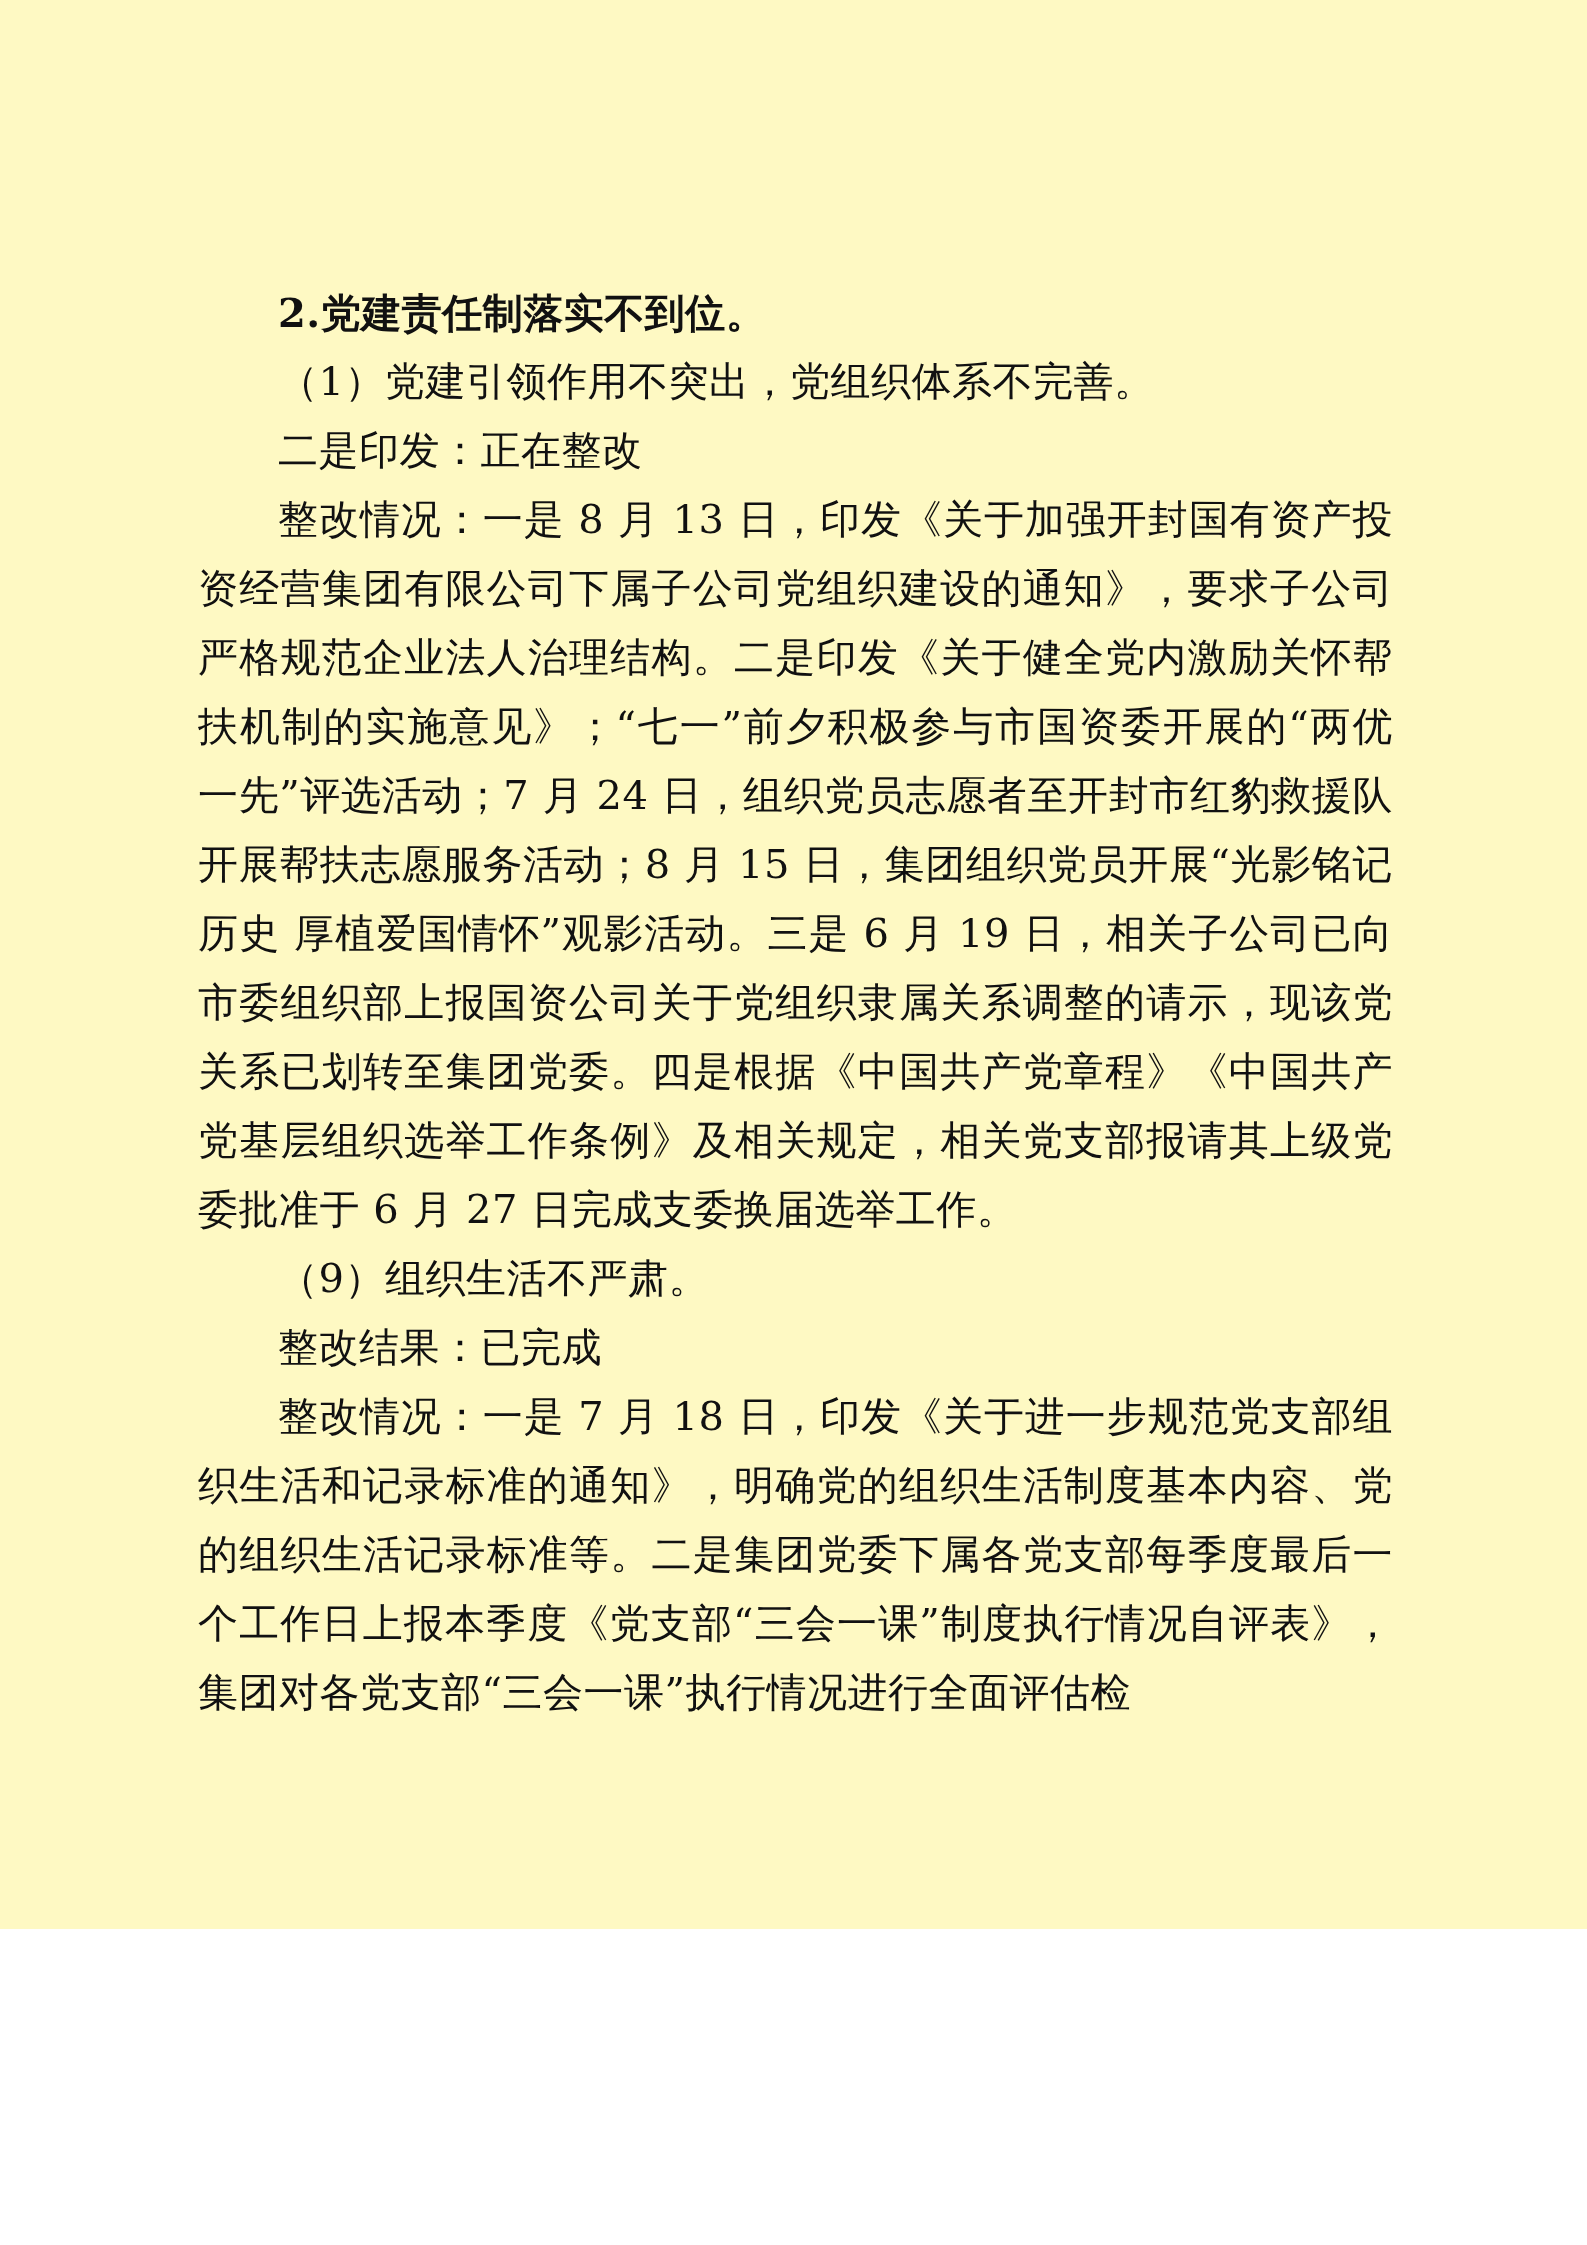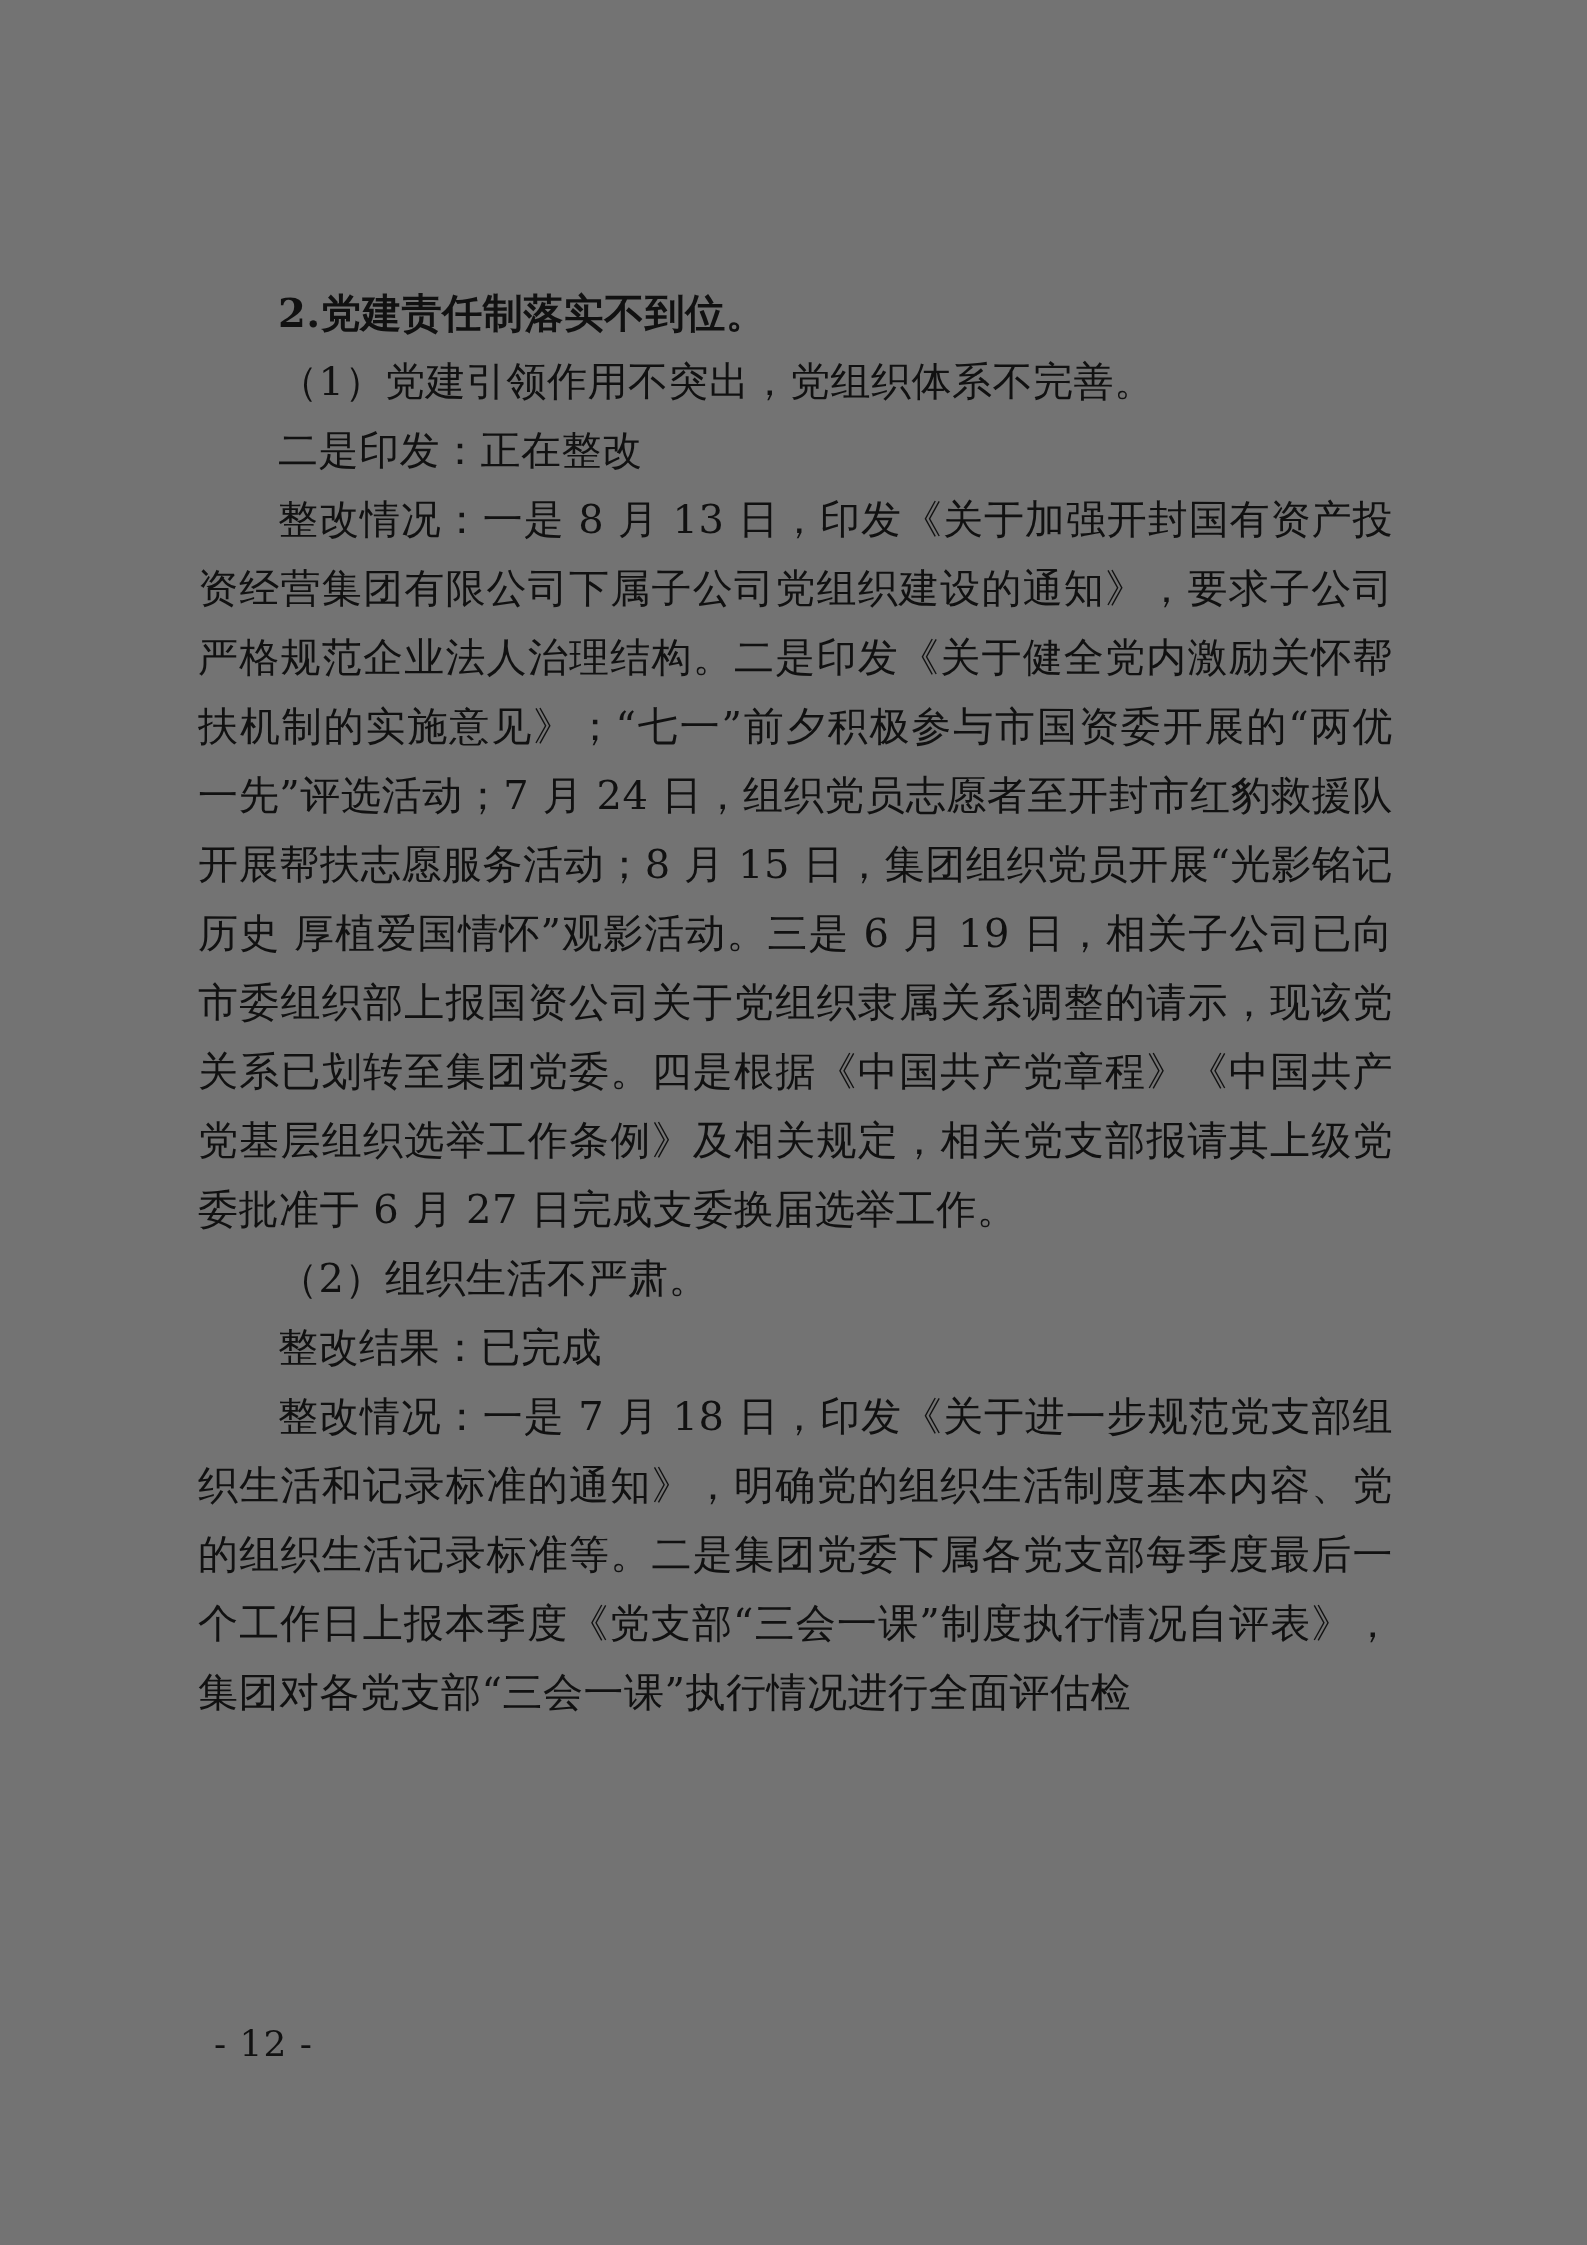--- a/index.html
+++ b/index.html
@@ -3,22 +3,22 @@
 <meta charset="utf-8">
 <style>
   html, body {
     margin: 0;
     padding: 0;
     background: #ffffff;
   }
   .page {
     position: relative;
     width: 1587px;
-    height: 2245px;
-    background: #737373;
+    height: 1929px;
+    background: #fef9c3;
     box-sizing: border-box;
     font-family: "DejaVu Serif", "Liberation Serif", serif;
     color: #111111;
     overflow: hidden;
     padding-left: 48px;
   }
   .content {
     position: absolute;
     left: 198px;
     top: 278px;
@@ -58,21 +58,21 @@
   <div class="content">
 
     <p class="para indent bold">2.党建责任制落实不到位。</p>
 
     <p class="para indent">（1）党建引领作用不突出，党组织体系不完善。</p>
 
     <p class="para indent">二是印发：正在整改</p>
 
     <p class="para indent">整改情况：一是 8 月 13 日，印发《关于加强开封国有资产投资经营集团有限公司下属子公司党组织建设的通知》，要求子公司严格规范企业法人治理结构。二是印发《关于健全党内激励关怀帮扶机制的实施意见》；“七一”前夕积极参与市国资委开展的“两优一先”评选活动；7 月 24 日，组织党员志愿者至开封市红豹救援队开展帮扶志愿服务活动；8 月 15 日，集团组织党员开展“光影铭记历史 厚植爱国情怀”观影活动。三是 6 月 19 日，相关子公司已向市委组织部上报国资公司关于党组织隶属关系调整的请示，现该党关系已划转至集团党委。四是根据《中国共产党章程》《中国共产党基层组织选举工作条例》及相关规定，相关党支部报请其上级党委批准于 6 月 27 日完成支委换届选举工作。</p>
 
-    <p class="para indent">（2）组织生活不严肃。</p>
+    <p class="para indent">（9）组织生活不严肃。</p>
 
     <p class="para indent">整改结果：已完成</p>
 
     <p class="para indent">整改情况：一是 7 月 18 日，印发《关于进一步规范党支部组织生活和记录标准的通知》，明确党的组织生活制度基本内容、党的组织生活记录标准等。二是集团党委下属各党支部每季度最后一个工作日上报本季度《党支部“三会一课”制度执行情况自评表》，集团对各党支部“三会一课”执行情况进行全面评估检</p>
 
   </div>
 
   <div class="page-number">- 12 -</div>
 
 </div>

